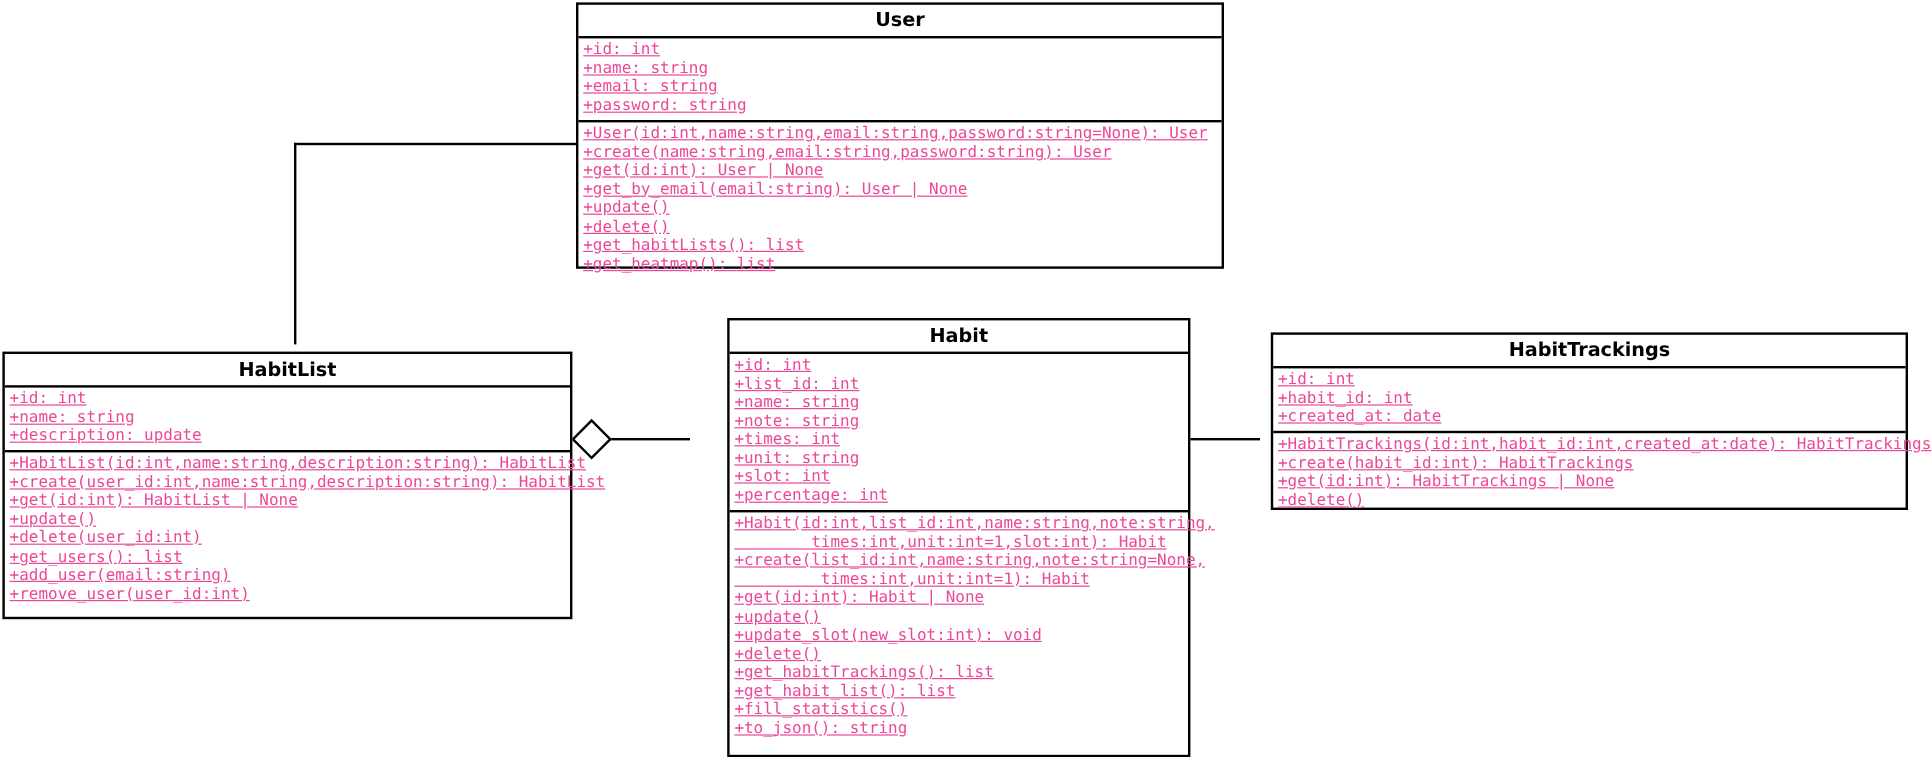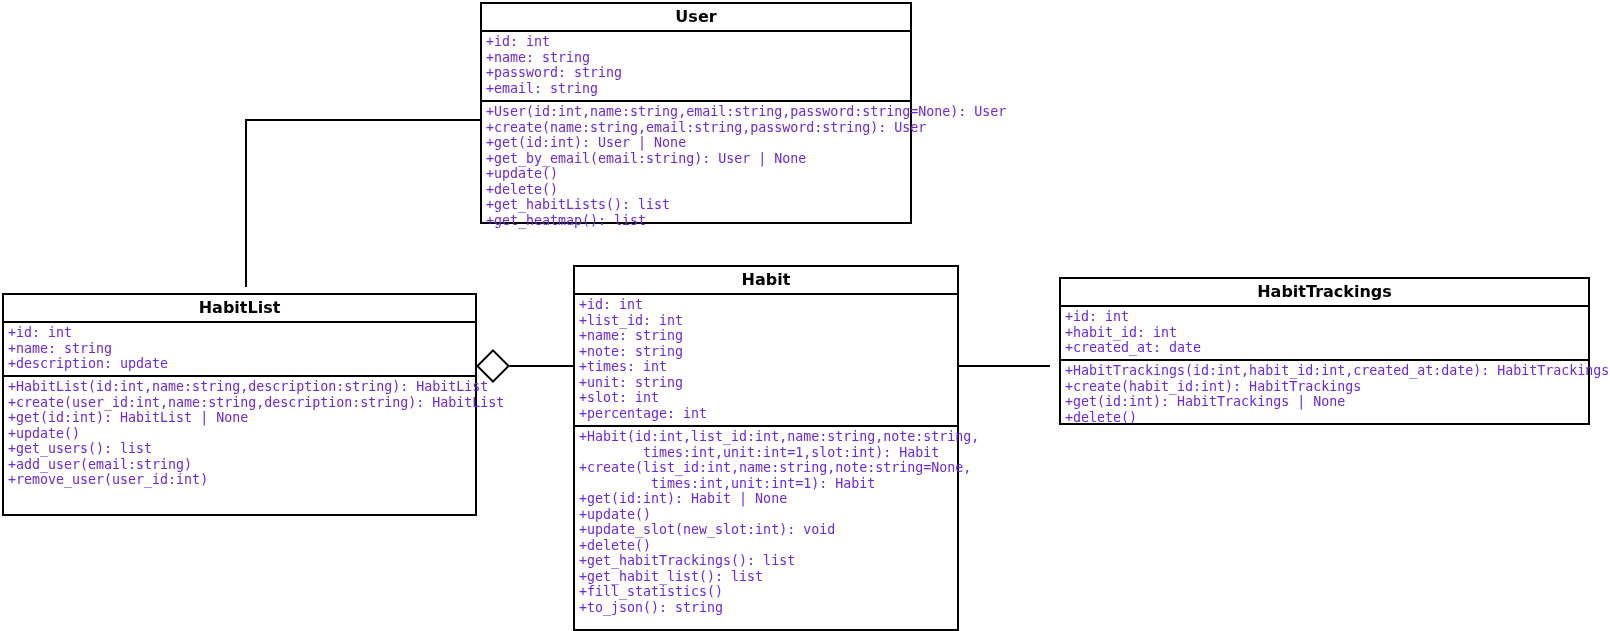--- a/index.html
+++ b/index.html
@@ -42,21 +42,22 @@
   }
   .cls-attrs {
     border-bottom: 2px solid #000000;
   }
   .row {
     font-family: "DejaVu Sans Mono", "Liberation Mono", monospace;
     font-size: 13.3px;
     line-height: 15.5px;
     letter-spacing: 0px;
     white-space: pre;
-    color: #6d28d9;
+    color: #ec4899;
+    text-decoration: underline;
   }
 
   
   .hline {
     position: absolute;
     background: #000000;
     height: 2px;
   }
   .vline {
     position: absolute;
@@ -77,27 +78,27 @@
 <div id="canvas">
 
   <div class="hline" style="left:245px; top:119px; width:236px;"></div>
   <div class="vline" style="left:245px; top:119px; height:168px;"></div>
 
   <div class="hline" style="left:505px; top:365px; width:70px;"></div>
   <div class="diamond" style="left:481px; top:354px; width:24px; height:24px;"></div>
 
   <div class="hline" style="left:958px; top:365px; width:92px;"></div>
 
-  <div class="umlclass" style="left:480px; top:2px; width:432px; height:222px;">
+  <div class="umlclass" style="left:480px; top:2px; width:540px; height:222px;">
     <div class="cls-header">User</div>
     <div class="cls-section cls-attrs" style="height:70px;">
       <div class="row">+id: int</div>
       <div class="row">+name: string</div>
+      <div class="row">+email: string</div>
       <div class="row">+password: string</div>
-      <div class="row">+email: string</div>
     </div>
     <div class="cls-section cls-methods">
       <div class="row">+User(id:int,name:string,email:string,password:string=None): User</div>
       <div class="row">+create(name:string,email:string,password:string): User</div>
       <div class="row">+get(id:int): User | None</div>
       <div class="row">+get_by_email(email:string): User | None</div>
       <div class="row">+update()</div>
       <div class="row">+delete()</div>
       <div class="row">+get_habitLists(): list</div>
       <div class="row">+get_heatmap(): list</div>
@@ -109,27 +110,28 @@
     <div class="cls-section cls-attrs" style="height:54px;">
       <div class="row">+id: int</div>
       <div class="row">+name: string</div>
       <div class="row">+description: update</div>
     </div>
     <div class="cls-section cls-methods">
       <div class="row">+HabitList(id:int,name:string,description:string): HabitList</div>
       <div class="row">+create(user_id:int,name:string,description:string): HabitList</div>
       <div class="row">+get(id:int): HabitList | None</div>
       <div class="row">+update()</div>
+      <div class="row">+delete(user_id:int)</div>
       <div class="row">+get_users(): list</div>
       <div class="row">+add_user(email:string)</div>
       <div class="row">+remove_user(user_id:int)</div>
     </div>
   </div>
 
-  <div class="umlclass" style="left:573px; top:265px; width:386px; height:366px;">
+  <div class="umlclass" style="left:606px; top:265px; width:386px; height:366px;">
     <div class="cls-header">Habit</div>
     <div class="cls-section cls-attrs" style="height:132px;">
       <div class="row">+id: int</div>
       <div class="row">+list_id: int</div>
       <div class="row">+name: string</div>
       <div class="row">+note: string</div>
       <div class="row">+times: int</div>
       <div class="row">+unit: string</div>
       <div class="row">+slot: int</div>
       <div class="row">+percentage: int</div>

